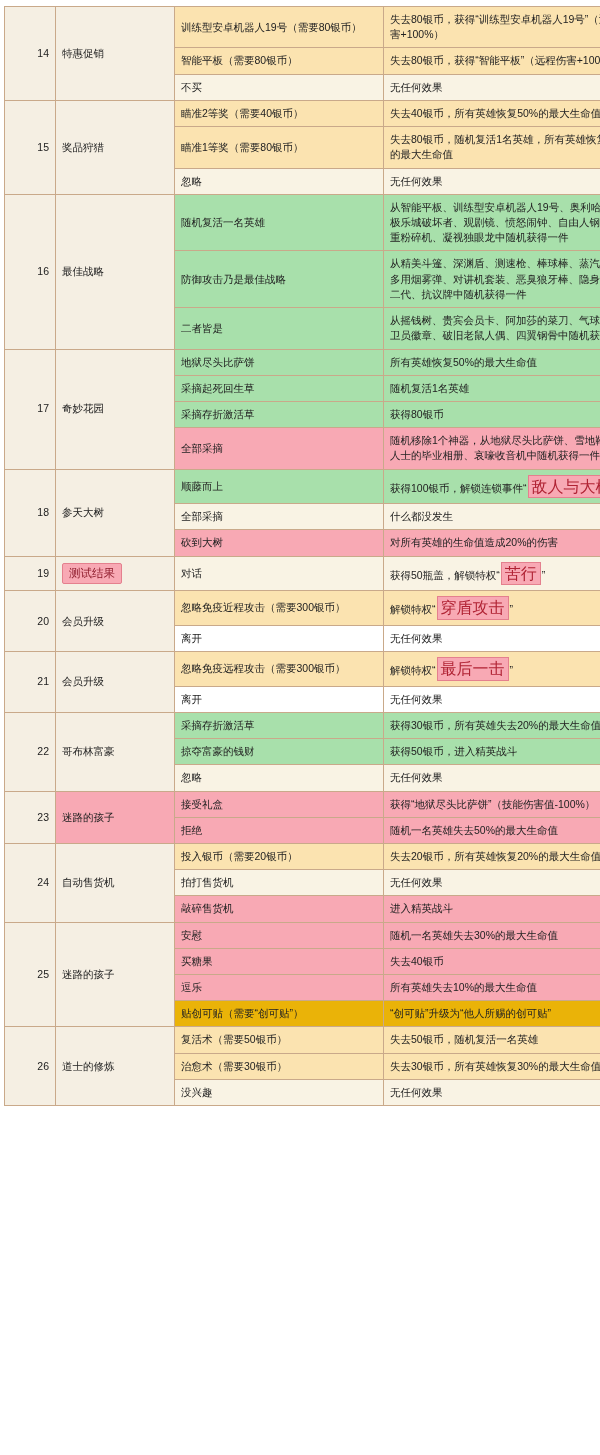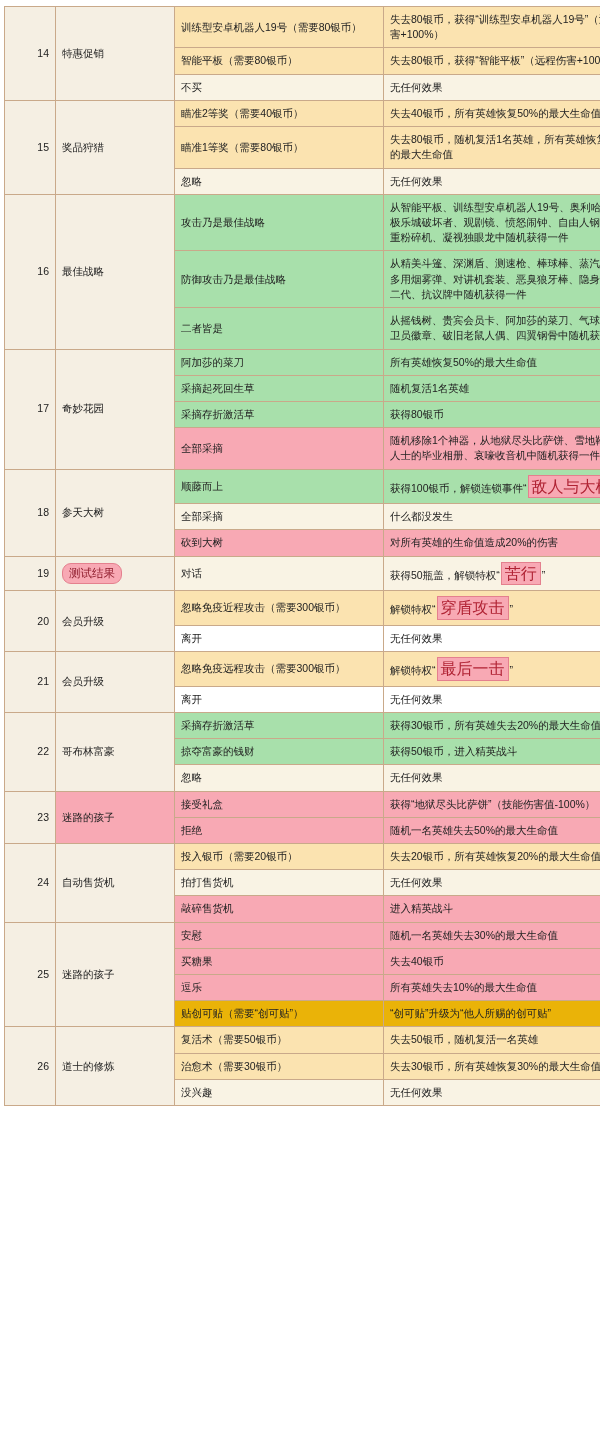--- a/index.html
+++ b/index.html
@@ -66,21 +66,21 @@
     padding: 0 3px;
     margin: 0 1px;
     color: #b02334;
     font-size: 16px;
     line-height: 1.35;
   }
   .namebox-pink {
     display: inline-block;
     background: #f8a9b4;
     border: 1px solid #e4808e;
-    border-radius: 9px;
+    border-radius: 2px;
     padding: 1px 6px;
     color: #8d1b2b;
     font-size: 11.5px;
   }
 </style>
 </head>
 <body>
 
 <div id="sheet">
   <table class="event-table">
@@ -109,35 +109,35 @@
           <td class="col-opt bg-yellow">瞄准1等奖（需要80银币）</td>
           <td class="col-res bg-yellow">失去80银币，随机复活1名英雄，所有英雄恢复50%的最大生命值</td>
         </tr>
         <tr>
           <td class="col-opt bg-cream">忽略</td>
           <td class="col-res bg-cream">无任何效果</td>
         </tr>
         <tr>
           <td class="col-id" rowspan="3">16</td>
           <td class="col-name" rowspan="3">最佳战略</td>
-          <td class="col-opt bg-green">攻击乃是最佳战略</td>
+          <td class="col-opt bg-green">随机复活一名英雄</td>
           <td class="col-res bg-green">从智能平板、训练型安卓机器人19号、奥利哈钢锭、极乐城破坏者、观剧镜、愤怒闹钟、自由人钢爪、双重粉碎机、凝视独眼龙中随机获得一件</td>
         </tr>
         <tr>
           <td class="col-opt bg-green">防御攻击乃是最佳战略</td>
           <td class="col-res bg-green">从精美斗篷、深渊盾、测速枪、棒球棒、蒸汽魔盾、多用烟雾弹、对讲机套装、恶臭狼牙棒、隐身衣 魔鬼二代、抗议牌中随机获得一件</td>
         </tr>
         <tr>
           <td class="col-opt bg-green">二者皆是</td>
           <td class="col-res bg-green">从摇钱树、贵宾会员卡、阿加莎的菜刀、气球束、警卫员徽章、破旧老鼠人偶、四翼钢骨中随机获得一件</td>
         </tr>
         <tr>
           <td class="col-id" rowspan="4">17</td>
           <td class="col-name" rowspan="4">奇妙花园</td>
-          <td class="col-opt bg-green">阿加莎的菜刀</td>
+          <td class="col-opt bg-green">地狱尽头比萨饼</td>
           <td class="col-res bg-green">所有英雄恢复50%的最大生命值</td>
         </tr>
         <tr>
           <td class="col-opt bg-green">采摘起死回生草</td>
           <td class="col-res bg-green">随机复活1名英雄</td>
         </tr>
         <tr>
           <td class="col-opt bg-green">采摘存折激活草</td>
           <td class="col-res bg-green">获得80银币</td>
         </tr>

